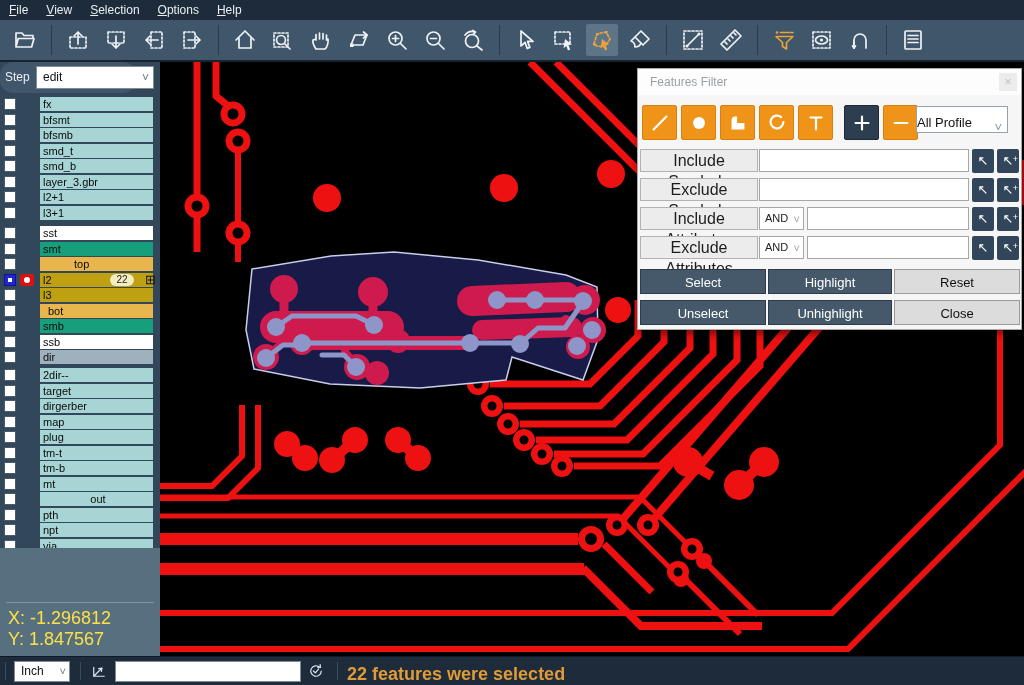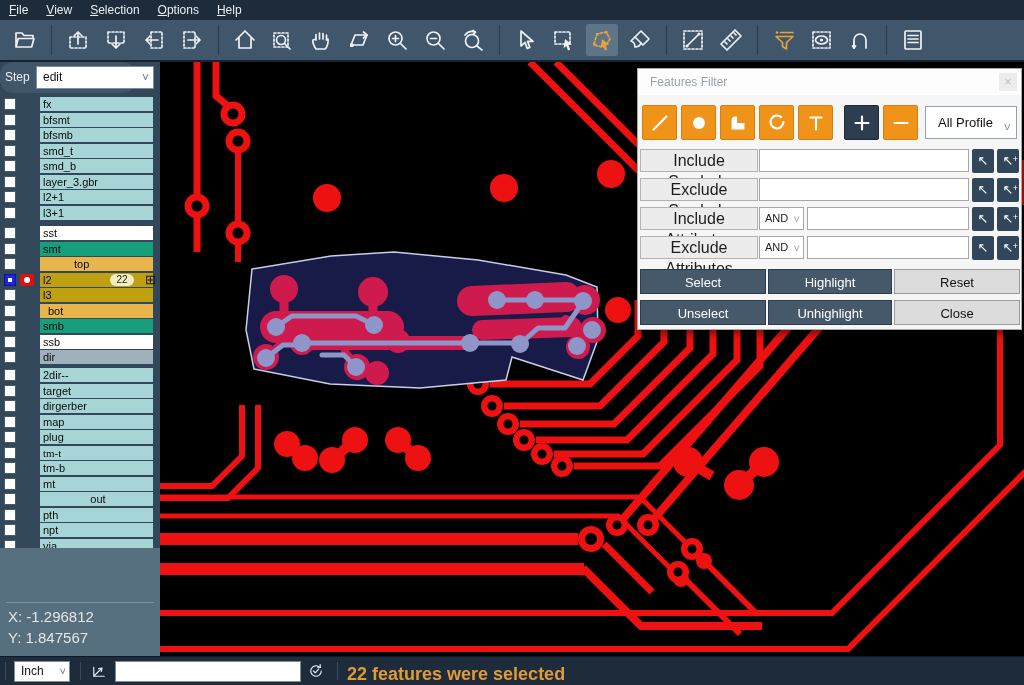--- a/index.html
+++ b/index.html
@@ -36,21 +36,21 @@
   .cb.checked::after{content:"";position:absolute;left:3px;top:3px;width:4px;height:4px;background:#fff;}
   .ind{position:absolute;left:20px;top:1px;width:14px;height:12px;background:#dd1111;border-radius:2px;}
   .ind::after{content:"";position:absolute;left:4px;top:3px;width:6px;height:6px;border-radius:50%;background:#fff;}
   .lcell{position:absolute;left:40px;top:0;width:113px;height:14px;font-size:11px;color:#0a0a0a;
          line-height:14px;padding-left:3px;box-sizing:border-box;white-space:nowrap;overflow:hidden;}
   .badge{position:absolute;right:26px;top:1px;min-width:20px;height:12px;background:#f3edc0;border-radius:7px;
          font-size:10px;line-height:12px;text-align:center;color:#222;padding:0 2px;}
   .gridic{position:absolute;right:4px;top:-1px;font-size:13px;color:#111;}
   #coordpanel{left:0;top:486px;width:160px;height:108px;background:#57707f;}
   #coorddiv{left:6px;top:54px;width:148px;height:1px;background:#7e95a3;}
-  .coordtext{left:8px;color:#e5e5e5;font-size:15px;}
+  .coordtext{left:8px;color:#fde047;font-size:18px;}
 
   
   #canvas{left:160px;top:62px;width:864px;height:594px;background:#000;}
   .cu{stroke:var(--copper);fill:none;}
   .cuf{fill:var(--copper);}
   .hole{fill:#000;}
   .crf{fill:var(--crimson);}
   .cr{stroke:var(--crimson);fill:none;}
   .lv{stroke:var(--lavender);fill:none;}
   .lvf{fill:var(--lavender);}
@@ -59,22 +59,22 @@
   #dialog{left:637px;top:68px;width:385px;height:262px;background:#f6f6f6;border:1px solid #a9a9a9;
           box-sizing:border-box;box-shadow:2px 3px 8px rgba(0,0,0,.55);}
   #dlgtitle{left:0;top:0;width:100%;height:26px;background:#fdfdfd;}
   #dlgtitletext{left:12px;top:6px;font-size:12px;color:#9aa1a8;}
   #dlgclose{right:4px;top:4px;width:18px;height:18px;background:#ececec;color:#c0c0c0;
             font-size:12px;text-align:center;line-height:18px;}
   .toolsq{position:absolute;top:36px;width:35px;height:35px;border-radius:2px;background:var(--accent2);
           border:1px solid #d87f10;box-sizing:border-box;display:flex;align-items:center;justify-content:center;}
   .toolsq svg{width:22px;height:22px;stroke:#fff;fill:none;stroke-width:2.4;stroke-linecap:round;}
   .toolsq.dark{background:var(--dlgdark);border-color:#1d2a38;}
-  #profilesel{left:287px;top:37px;width:92px;height:33px;background:#fff;border:1px solid #93a3ae;
-              box-sizing:border-box;font-size:13px;color:#111;line-height:31px;padding-left:12px;}
+  #profilesel{left:278px;top:37px;width:92px;height:27px;background:#fff;border:1px solid #93a3ae;
+              box-sizing:border-box;font-size:13px;color:#111;line-height:31px;padding-left:0;}
   #profilesel .chev{position:absolute;right:5px;top:5px;color:#8a99a4;font-size:13px;}
   .frow-label{position:absolute;left:2px;width:118px;height:23px;background:#ececec;border:1px solid #b2b2b2;
               box-sizing:border-box;font-size:16px;color:#1c1c1c;text-align:center;line-height:21px;}
   .frow-input{position:absolute;height:23px;background:#fff;border:1px solid #a6a6a6;box-sizing:border-box;}
   .frow-and{position:absolute;left:121px;width:45px;height:23px;background:#fff;border:1px solid #a6a6a6;
             box-sizing:border-box;font-size:11px;color:#222;line-height:21px;padding-left:5px;}
   .frow-and .chev{position:absolute;right:3px;top:1px;color:#98a5ae;font-size:11px;}
   .pickbtn{position:absolute;width:22px;height:24px;background:#31465a;border-radius:2px;color:#fff;
            font-size:13px;text-align:center;line-height:24px;}
   .pickbtn .plus{position:absolute;right:1px;top:-2px;font-size:9px;}
@@ -345,21 +345,21 @@
         <div class="lcell" style="background: rgb(167, 213, 213);">dirgerber</div>
       </div>
       <div class="lrow" style="top: 352.5px;">
         <div class="cb"></div>
         <div class="lcell" style="background: rgb(167, 213, 213);">map</div>
       </div>
       <div class="lrow" style="top: 368px;">
         <div class="cb"></div>
         <div class="lcell" style="background: rgb(167, 213, 213);">plug</div>
       </div>
-      <div class="lrow" style="top: 383.5px; font-family: Liberation Serif, serif;">
+      <div class="lrow" style="top: 383.5px;">
         <div class="cb"></div>
         <div class="lcell" style="background: rgb(167, 213, 213);">tm-t</div>
       </div>
       <div class="lrow" style="top: 399px;">
         <div class="cb"></div>
         <div class="lcell" style="background: rgb(167, 213, 213);">tm-b</div>
       </div>
       <div class="lrow" style="top: 414.5px;">
         <div class="cb"></div>
         <div class="lcell" style="background: rgb(167, 213, 213);">mt</div>

